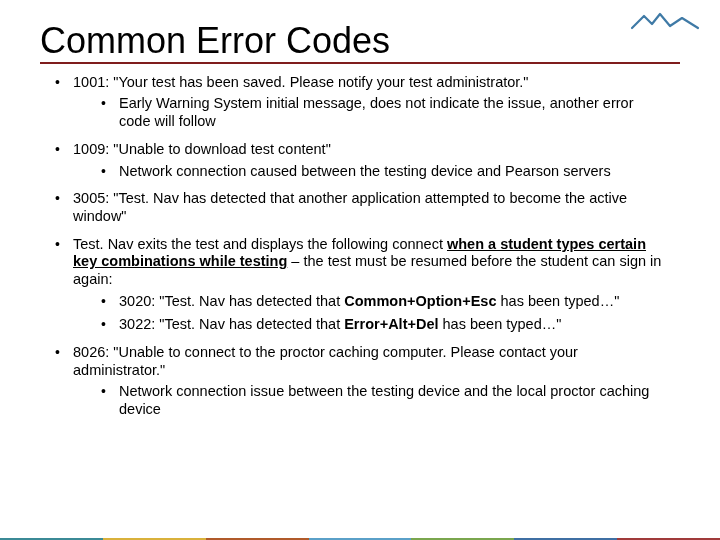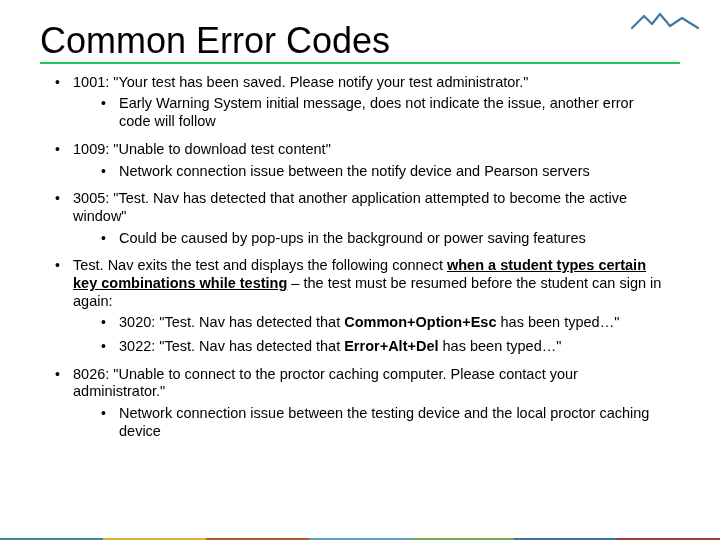--- a/index.html
+++ b/index.html
@@ -20,21 +20,21 @@
     box-sizing: border-box;
   }
   .logo {
     position: absolute;
     top: 2px;
     right: 20px;
   }
   .logo svg { display: block; }
   .title-wrap {
     margin: 8px 40px 0 40px;
-    border-bottom: 2px solid #22c55e;
+    border-bottom: 2px solid #7f1d1d;
     padding-bottom: 2px;
   }
   .title {
     font-size: 36px;
     font-weight: 400;
     letter-spacing: 0px;
     line-height: 1.05;
     padding-top: 14px;
   }
   .content {
@@ -121,32 +121,27 @@
           <li>
             <span>Early Warning System initial message, does not indicate the issue, another error code will follow</span>
           </li>
         </ul>
       </li>
 
       <li>
         <span>1009: "Unable to download test content"</span>
         <ul class="lvl2">
           <li>
-            <span>Network connection issue between the notify device and Pearson servers</span>
+            <span>Network connection caused between the testing device and Pearson servers</span>
           </li>
         </ul>
       </li>
 
       <li>
         <span>3005: "Test. Nav has detected that another application attempted to become the active window"</span>
-        <ul class="lvl2">
-          <li>
-            <span>Could be caused by pop-ups in the background or power saving features</span>
-          </li>
-        </ul>
       </li>
 
       <li>
         <span>Test. Nav exits the test and displays the following connect </span><b><u>when a student types certain key combinations while testing</u></b><span> – the test must be resumed before the student can sign in again:</span>
         <ul class="lvl2">
           <li>
             <span>3020: "Test. Nav has detected that </span><b>Common+Option+Esc</b><span> has been typed…"</span>
           </li>
           <li>
             <span>3022: "Test. Nav has detected that </span><b>Error+Alt+Del</b><span> has been typed…"</span>

